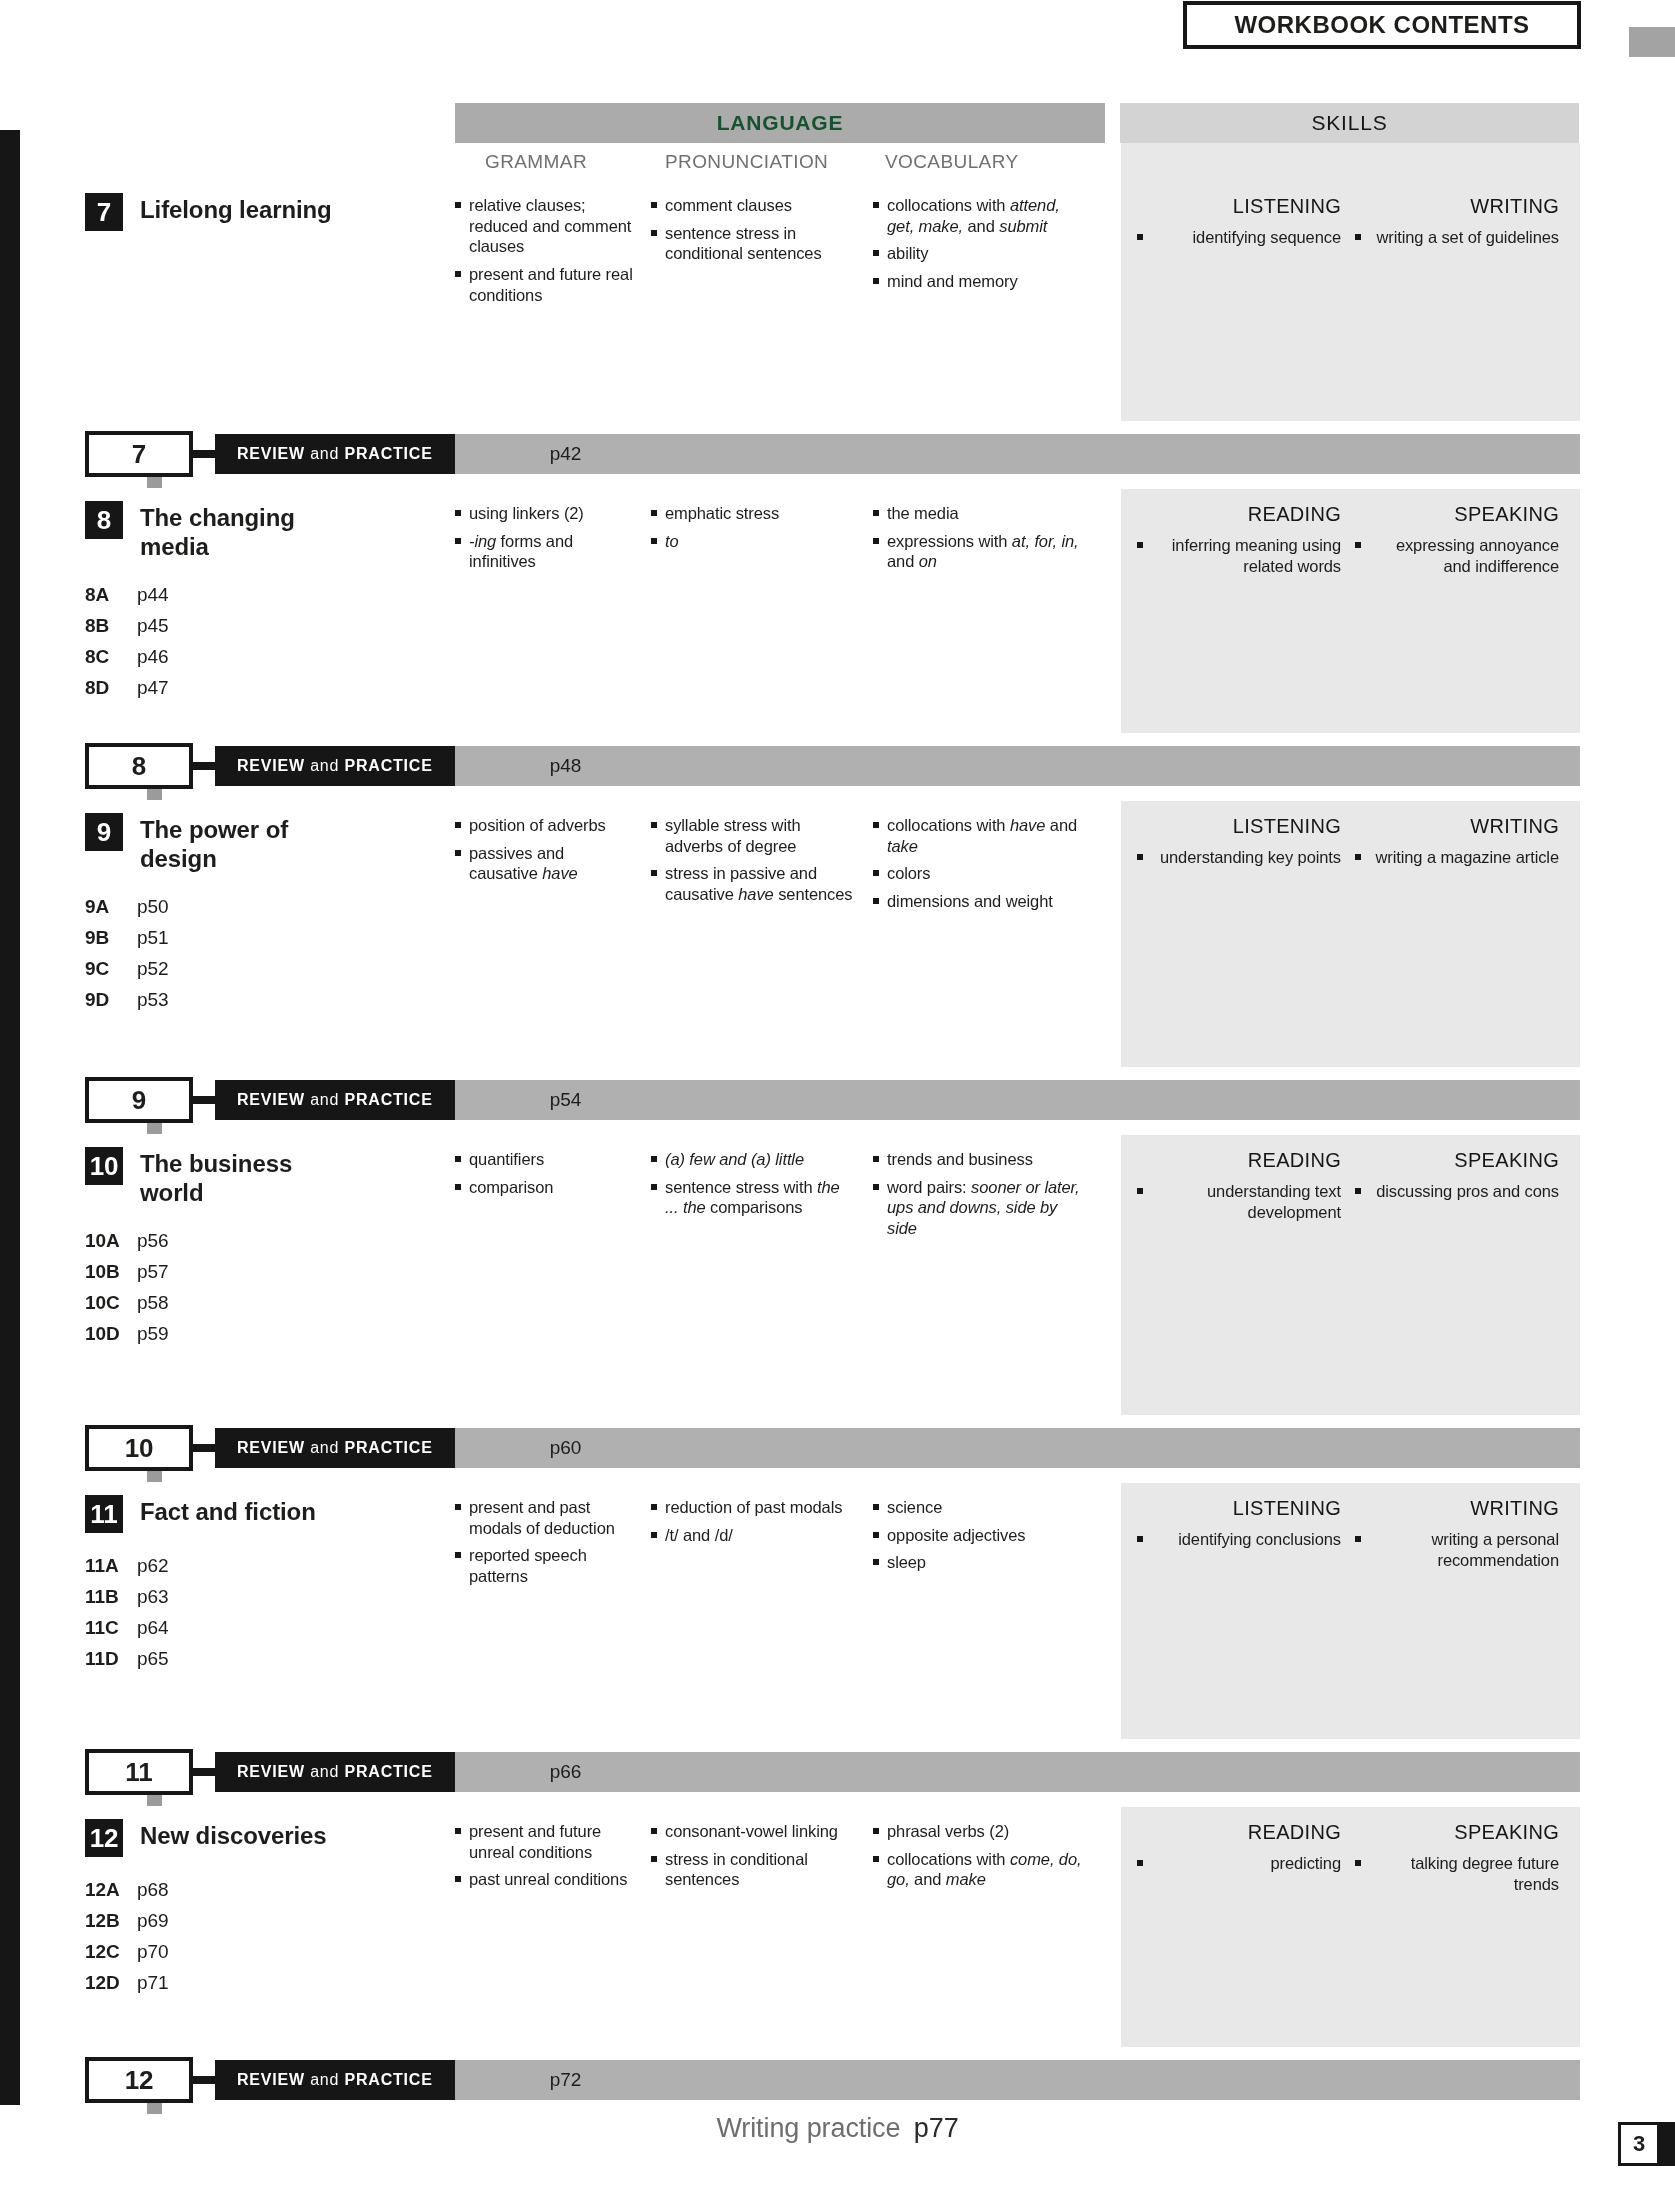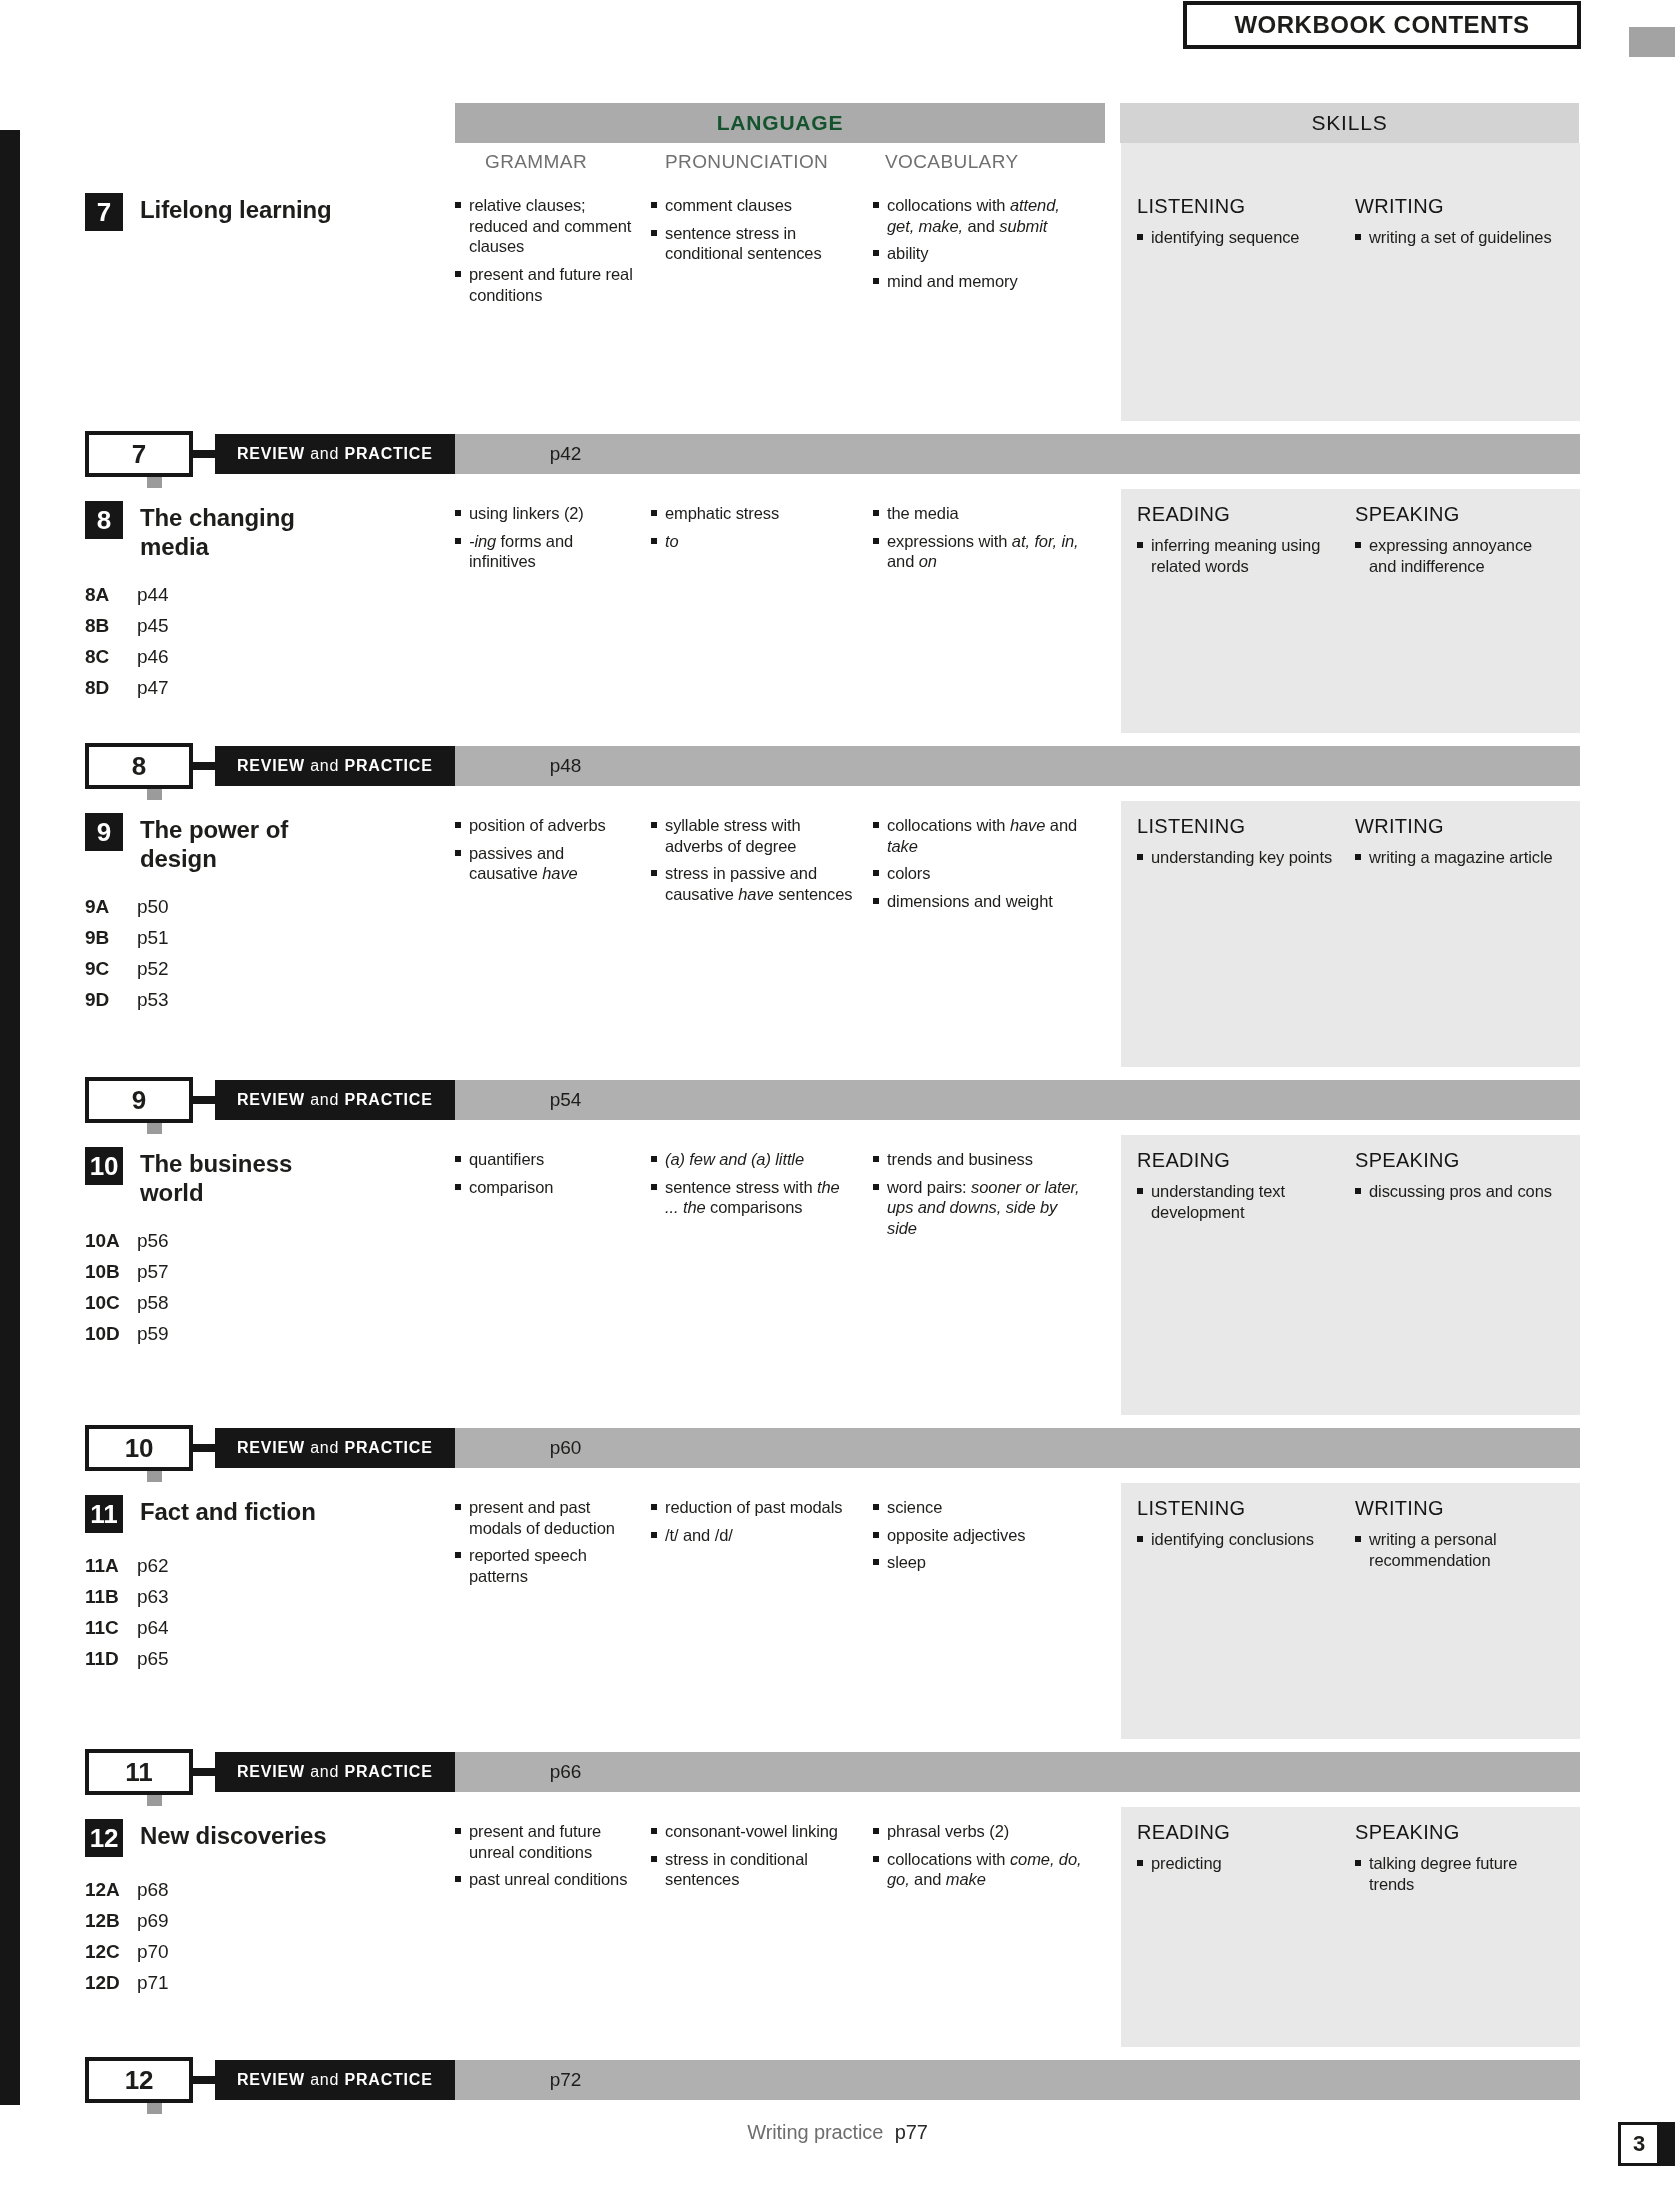--- a/index.html
+++ b/index.html
@@ -58,39 +58,39 @@
   .col-grammar{width:196px;padding-right:16px;}
   .col-pron{width:222px;padding-right:16px;}
   .col-vocab{width:233px;padding-right:16px;}
 
   .bullets{list-style:none;margin:0;padding:0;font-size:16.5px;line-height:1.25;}
   .bullets li{position:relative;padding-left:14px;margin-bottom:7px;}
   .bullets li::before{content:"";position:absolute;left:0;top:7px;width:6px;height:6px;background:#161616;}
   .bullets em{font-style:italic;}
 
   .skills-panel{width:459px;flex:none;margin-left:15px;background:#e8e8e8;display:flex;
-    padding:14px 8px 10px 16px;box-sizing:border-box;}
+    padding:14px 8px 10px 16px;box-sizing:border-box;text-align:right;}
   .skill-col{width:218px;flex:none;padding-right:14px;box-sizing:border-box;}
   .skill-col h3{margin:0 0 9px;font-size:20px;font-weight:400;letter-spacing:.3px;color:#161616;}
 
   
   .review-row{display:flex;align-items:center;height:46px;margin:10px 0 12px;position:relative;}
   .review-num{width:108px;height:46px;flex:none;border:4px solid #161616;background:#fff;box-sizing:border-box;
     display:flex;align-items:center;justify-content:center;font-size:26px;font-weight:bold;}
   .review-connector{width:22px;height:8px;flex:none;background:#161616;}
   .review-label{height:40px;flex:none;background:#161616;color:#fff;display:flex;align-items:center;
     padding:0 22px;font-size:16px;letter-spacing:.8px;white-space:pre;}
   .review-label .rl-bold{font-weight:bold;}
   .review-label .rl-reg{font-weight:normal;}
   .review-bar{flex:1;height:40px;background:#b0b0b0;display:flex;align-items:center;padding-left:95px;
     font-size:19px;box-sizing:border-box;}
   .review-row::after{content:"";position:absolute;left:62px;bottom:-11px;width:15px;height:11px;background:#9b9b9b;}
 
   
-  .footer-note{position:absolute;bottom:42px;left:0;width:100%;text-align:center;font-size:20px;color:#6e6e6e;}
+  .footer-note{position:absolute;bottom:42px;left:0;width:100%;text-align:center;font-size:27px;color:#6e6e6e;}
   .footer-note .fp{color:#2a2a2a;margin-left:6px;}
   .page-num-wrap{position:absolute;right:0;bottom:20px;display:flex;align-items:center;}
   .page-num-box{width:42px;height:44px;border:3px solid #161616;background:#fff;box-sizing:border-box;
     display:flex;align-items:center;justify-content:center;font-size:22px;font-weight:bold;}
   .page-num-strip{width:15px;height:44px;background:#161616;}
 </style>
 </head>
 <body>
 
 <div class="page">

